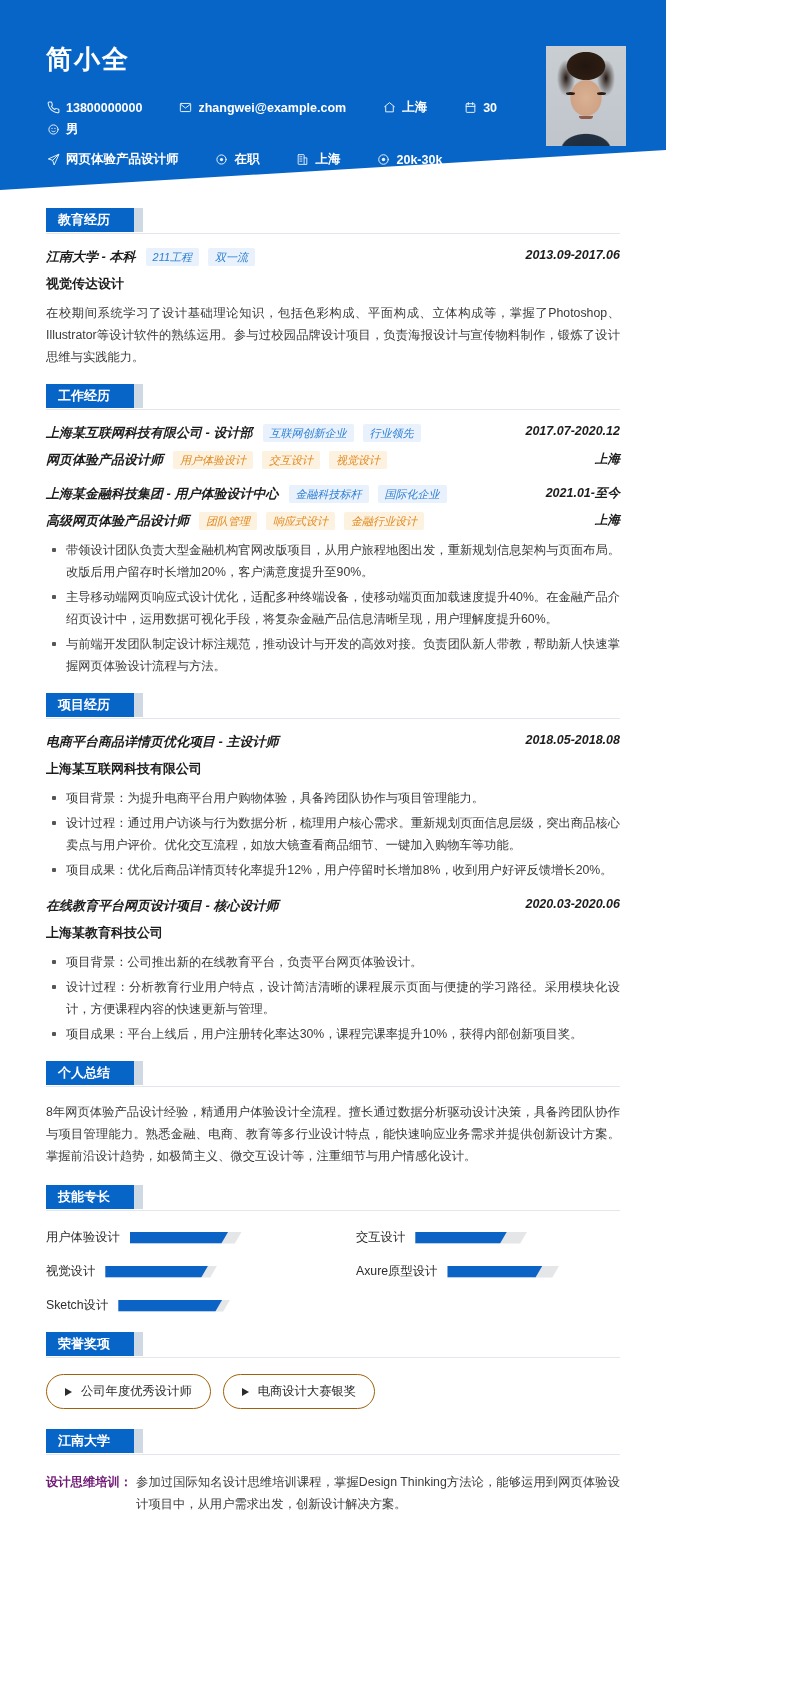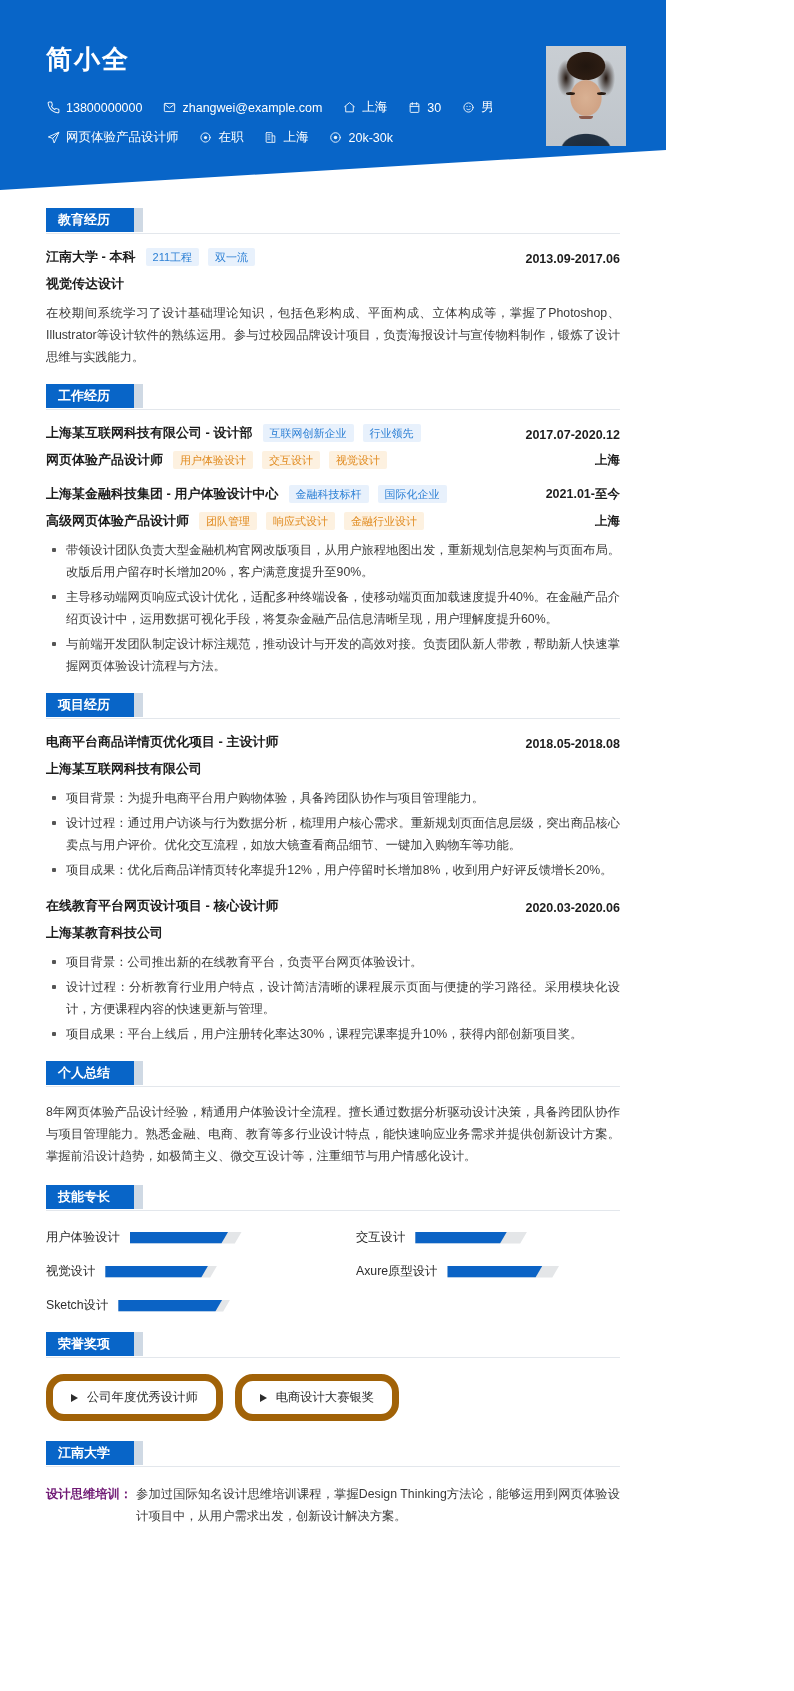--- a/index.html
+++ b/index.html
@@ -36,22 +36,23 @@
     font-size: 26px;
     font-weight: bold;
     color: #ffffff;
     letter-spacing: 2px;
     margin-bottom: 22px;
   }
   .meta-row {
     display: flex;
     flex-wrap: wrap;
     align-items: center;
-    gap: 5px 0;
+    gap: 5px 16px;
     margin-bottom: 13px;
+    font-weight: bold;
   }
   .meta-item {
     display: inline-flex;
     align-items: center;
     color: #ffffff;
     font-size: 12.5px;
     margin-right: 20px;
     white-space: nowrap;
   }
   .meta-item .ico {
@@ -126,22 +127,23 @@
     height: 1px;
     background: #e3e7ec;
     z-index: 1;
   }
 
   
   .entry { margin-bottom: 16px; }
   .entry-line {
     display: flex;
     justify-content: space-between;
-    align-items: flex-end;
+    align-items: flex-start;
     margin-bottom: 9px;
+    font-style: italic;
   }
   .entry-left { display: flex; align-items: center; flex-wrap: wrap; gap: 0; min-width: 0; }
   .entry-title {
     font-size: 13px;
     font-weight: bold;
     color: #1d1d1d;
     margin-right: 10px;
   }
   .entry-right {
     font-size: 12.5px;
@@ -223,21 +225,21 @@
     left: 0; top: 0; bottom: 0;
     background: #0B63C5;
     clip-path: polygon(0 0, 100% 0, calc(100% - 7px) 100%, 0 100%);
   }
 
   
   .awards { display: flex; flex-wrap: wrap; gap: 12px; padding-top: 2px; margin-bottom: 20px; }
   .award {
     display: inline-flex;
     align-items: center;
-    border: 7px solid #a16207;
+    border: 1px solid #a16207;
     border-radius: 18px;
     padding: 8px 18px;
     font-size: 12.3px;
     color: #2c2c2c;
     background: #fff;
     white-space: nowrap;
   }
   .award .tri {
     width: 0; height: 0;
     border-left: 7px solid #2c2c2c;

